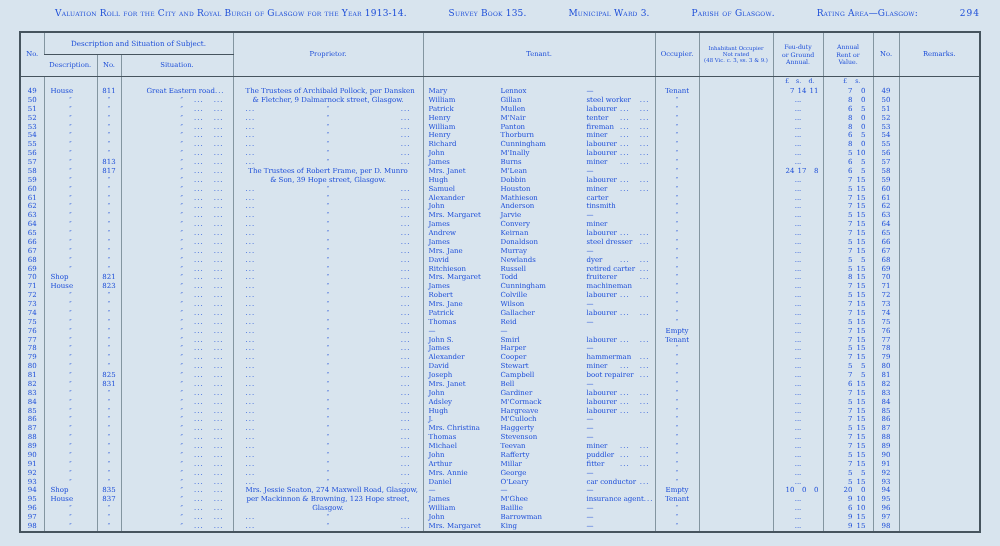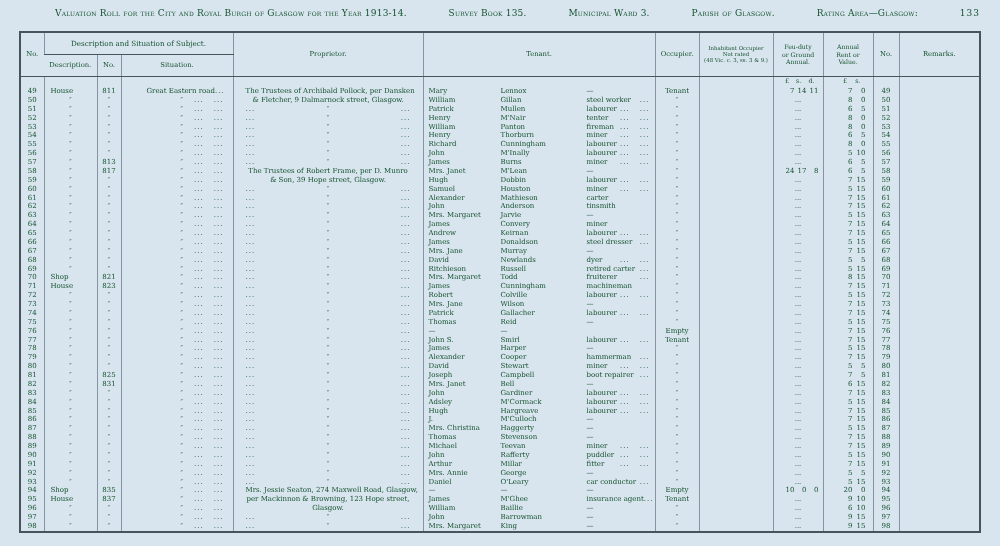--- a/index.html
+++ b/index.html
@@ -1,20 +1,20 @@
 <!DOCTYPE html>
 <html><head>
 <meta charset="utf-8">
 <style>
   html,body{margin:0;padding:0;background:#c5d3de;}
   .page{
     position:relative;width:1000px;height:546px;overflow:hidden;
     background:#d8e4ee;
     font-family:"DejaVu Serif","Liberation Serif",serif;
-    color:#14532d;
+    color:#1d4ed8;
   }
   
   .topline{
     position:absolute;top:8px;left:55px;width:925px;
     display:flex;justify-content:space-between;align-items:baseline;
     font-size:9px;letter-spacing:.2px;white-space:nowrap;
     font-variant:small-caps;
   }
   .topline .pageno{font-variant:normal;letter-spacing:1px;}
   
@@ -73,21 +73,21 @@
 <body>
 
 <div class="page">
 
   <div class="topline">
     <span>Valuation Roll for the City and Royal Burgh of Glasgow for the Year 1913-14.</span>
     <span>Survey Book 135.</span>
     <span>Municipal Ward 3.</span>
     <span>Parish of Glasgow.</span>
     <span>Rating Area—Glasgow:</span>
-    <span class="pageno">133</span>
+    <span class="pageno">294</span>
   </div>
 
   <table class="roll">
     <colgroup>
       <col style="width:24px">
         <col style="width:53px">
         <col style="width:24px">
         <col style="width:112px">
       <col style="width:190px">
         <col style="width:232px">

